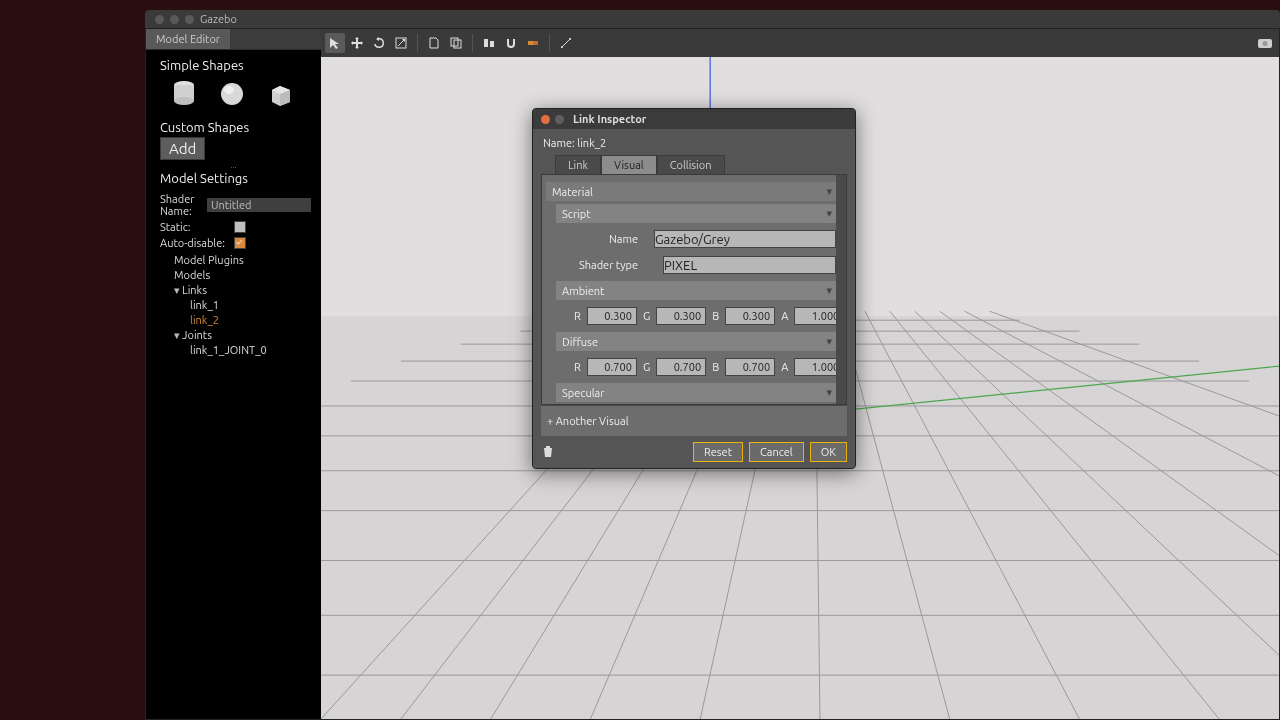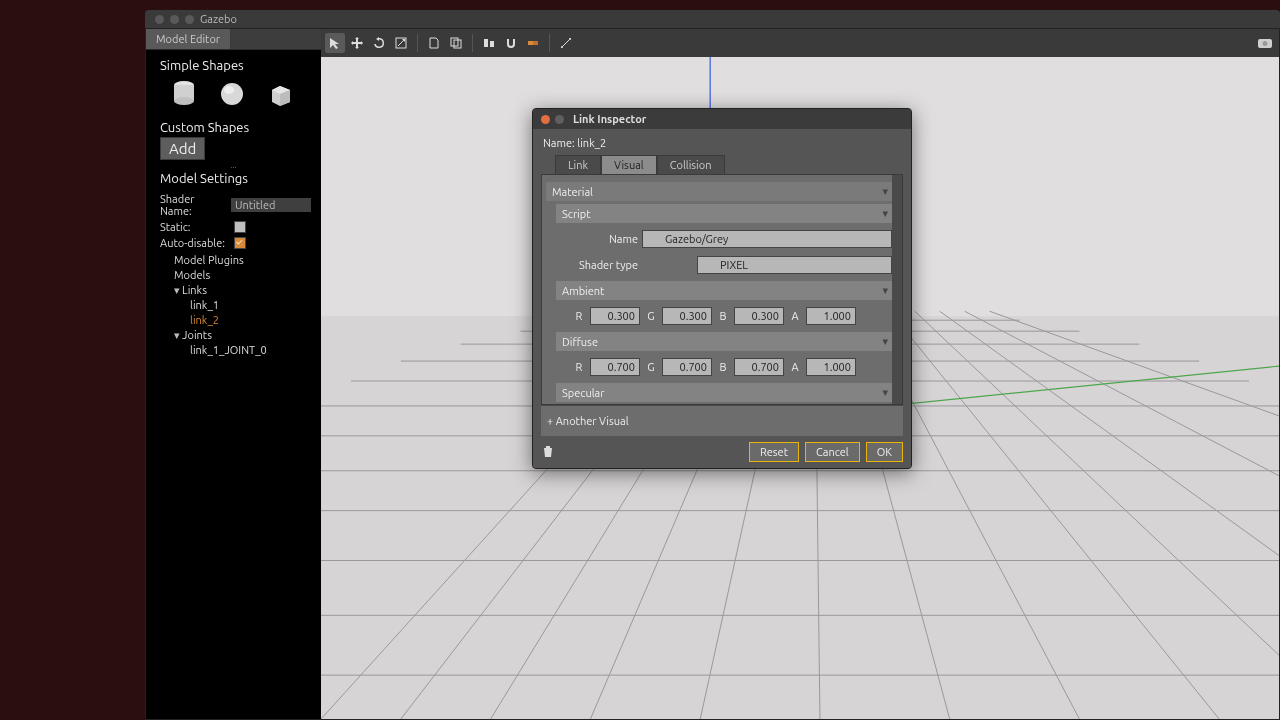--- a/index.html
+++ b/index.html
@@ -15,56 +15,56 @@
   .sidepanel { width: 175px; background: #000000; display: flex; flex-direction: column; }
   .tab-row { display: flex; background: #3d3d3d; font-size: 11px; border-bottom: 1px solid #2b2b2b; }
   .tab-row .tab { padding: 4px 10px; background: #4e4e4e; border-right: 1px solid #3a3a3a; cursor: pointer; }
   .tab-row .tab.active { background: #595959; }
   .section-header { font-size: 13px; color: #eee; padding: 8px 10px 6px 14px; }
   .shapes-row { display: flex; gap: 16px; padding: 0 0 6px 22px; }
   .shape-btn { width: 32px; height: 32px; display: flex; align-items: center; justify-content: center; cursor: pointer; }
   .btnlike { background: #5d5d5d; border: 1px solid #3a3a3a; padding: 2px 8px; font-size: 15px; color: #eee; cursor: pointer; }
   .pad { padding: 0 10px 6px 14px; }
   .settings-row { display: flex; align-items: center; gap: 6px; font-size: 11px; padding: 2px 10px 2px 14px; color: #ddd; }
-  .settings-row input[type=text] { background: #3f3f3f; border: none; color: #bbb; padding: 1px 4px; width: 80px; font-size: 11px; }
+  .settings-row input[type=text] { background: #3f3f3f; border: none; color: #bbb; padding: 1px 4px; width: 104px; font-size: 11px; }
   .miniSep { height: 6px; text-align: center; color: #888; font-size: 8px; }
   .tree { font-size: 11px; padding: 2px 6px 6px 14px; line-height: 15px; color: #ddd; }
   .tree .indent1 { padding-left: 14px; }
   .tree .indent2 { padding-left: 30px; }
   .tree .sel { color: #d88a3a; }
   .tri::before { content: "▾ "; color: #bbb; }
 
   
   .viewcol { flex: 1; display: flex; flex-direction: column; }
   .toolbar { height: 28px; background: #3a3a3a; display: flex; align-items: center; padding: 0 4px; gap: 2px; }
   .tbtn { width: 20px; height: 20px; display: flex; align-items: center; justify-content: center; border-radius: 2px; cursor: pointer; color: #ccc; }
   .tbtn.sel { background: #5a5a5a; }
   .tsep { width: 1px; height: 18px; background: #555; margin: 0 4px; }
   .viewport { flex: 1; position: relative; background: #d7d4d6; overflow: hidden; }
 
   .grid-svg { position: absolute; inset: 0; }
 
   
-  .inspector { position: absolute; left: 532px; top: 108px; width: 380px; background: #555; border: 1px solid #222; border-radius: 4px; box-shadow: 0 4px 20px rgba(0,0,0,0.5); overflow: hidden; font-size: 11px; }
+  .inspector { position: absolute; left: 532px; top: 108px; width: 324px; background: #555; border: 1px solid #222; border-radius: 4px; box-shadow: 0 4px 20px rgba(0,0,0,0.5); overflow: hidden; font-size: 11px; }
   .insp-title { background: #3b3b3b; height: 20px; display: flex; align-items: center; gap: 5px; padding: 0 8px; color: #ddd; }
   .insp-title .c1 { width: 9px; height: 9px; border-radius: 50%; background: #e26f3d; }
   .insp-title .c2 { width: 9px; height: 9px; border-radius: 50%; background: #5f5f5f; }
   .insp-body { padding: 4px 8px 0 8px; background: #555; }
   .insp-name { padding: 4px 0 6px 2px; color: #eee; }
   .insp-tabs { display: flex; gap: 0; margin-left: 14px; }
   .insp-tab { padding: 3px 12px; background: #4a4a4a; border: 1px solid #3a3a3a; border-bottom: none; font-size: 11px; cursor: pointer; }
   .insp-tab.active { background: #8c8c8c; color: #222; }
   .insp-scroll { background: #6d6d6d; border: 1px solid #3a3a3a; padding: 4px 8px 2px 4px; position: relative; }
   .insp-scroll::after { content:""; position:absolute; right:0; top:0; bottom:0; width:10px; background:#4a4a4a; }
   .group-head { background: #7a7a7a; padding: 3px 6px; margin: 3px 0 3px 0; display: flex; justify-content: space-between; align-items: center; color: #eee; cursor: pointer; }
   .group-head .chev { color: #444; }
   .sub-head { background: #838383; }
-  .row { display: flex; align-items: center; gap: 4px; padding: 4px 2px 4px 14px; }
+  .row { display: flex; align-items: center; gap: 16px; padding: 4px 2px 4px 14px; }
   .row label { color: #eee; flex: 0 0 78px; font-size: 11px; text-align: right; }
-  .row input[type=text] { flex: 1; background: #b7b7b7; border: 1px solid #444; color: #222; font-size: 11px; padding: 2px 22px; height: 18px; }
+  .row input[type=text] { flex: 1; background: #b7b7b7; border: 1px solid #444; color: #222; font-size: 13px; padding: 2px 0; height: 18px; }
   .rgba-row { display: flex; align-items: center; gap: 6px; padding: 4px 2px 4px 28px; }
   .rgba-row span.lab { width: 10px; text-align: center; color: #eee; }
   .rgba-row input { width: 50px; background: #b7b7b7; border: 1px solid #444; color: #222; font-size: 11px; padding: 1px 4px; height: 18px; text-align: right; }
   .insp-footer { background: #555; padding: 6px 8px; display: flex; align-items: center; justify-content: space-between; }
   .btn { background: #6a6a6a; border: 1px solid #eab308; color: #eee; font-size: 11px; padding: 3px 10px; cursor: pointer; }
   .add-visual { background: #6d6d6d; border-top: 1px solid #4a4a4a; padding: 9px 6px; color: #eee; cursor: pointer; font-size: 11px; }
 
   .cb-off { width:12px; height:12px; background:#bfbfbf; border:1px solid #444; display:inline-block; }
   .cb-on  { width:12px; height:12px; background:#d88a3a; border:1px solid #444; display:inline-block; position:relative; }
   .cb-on::after { content:"✓"; color:#fff; font-size:9px; position:absolute; left:1px; top:-1px; }

